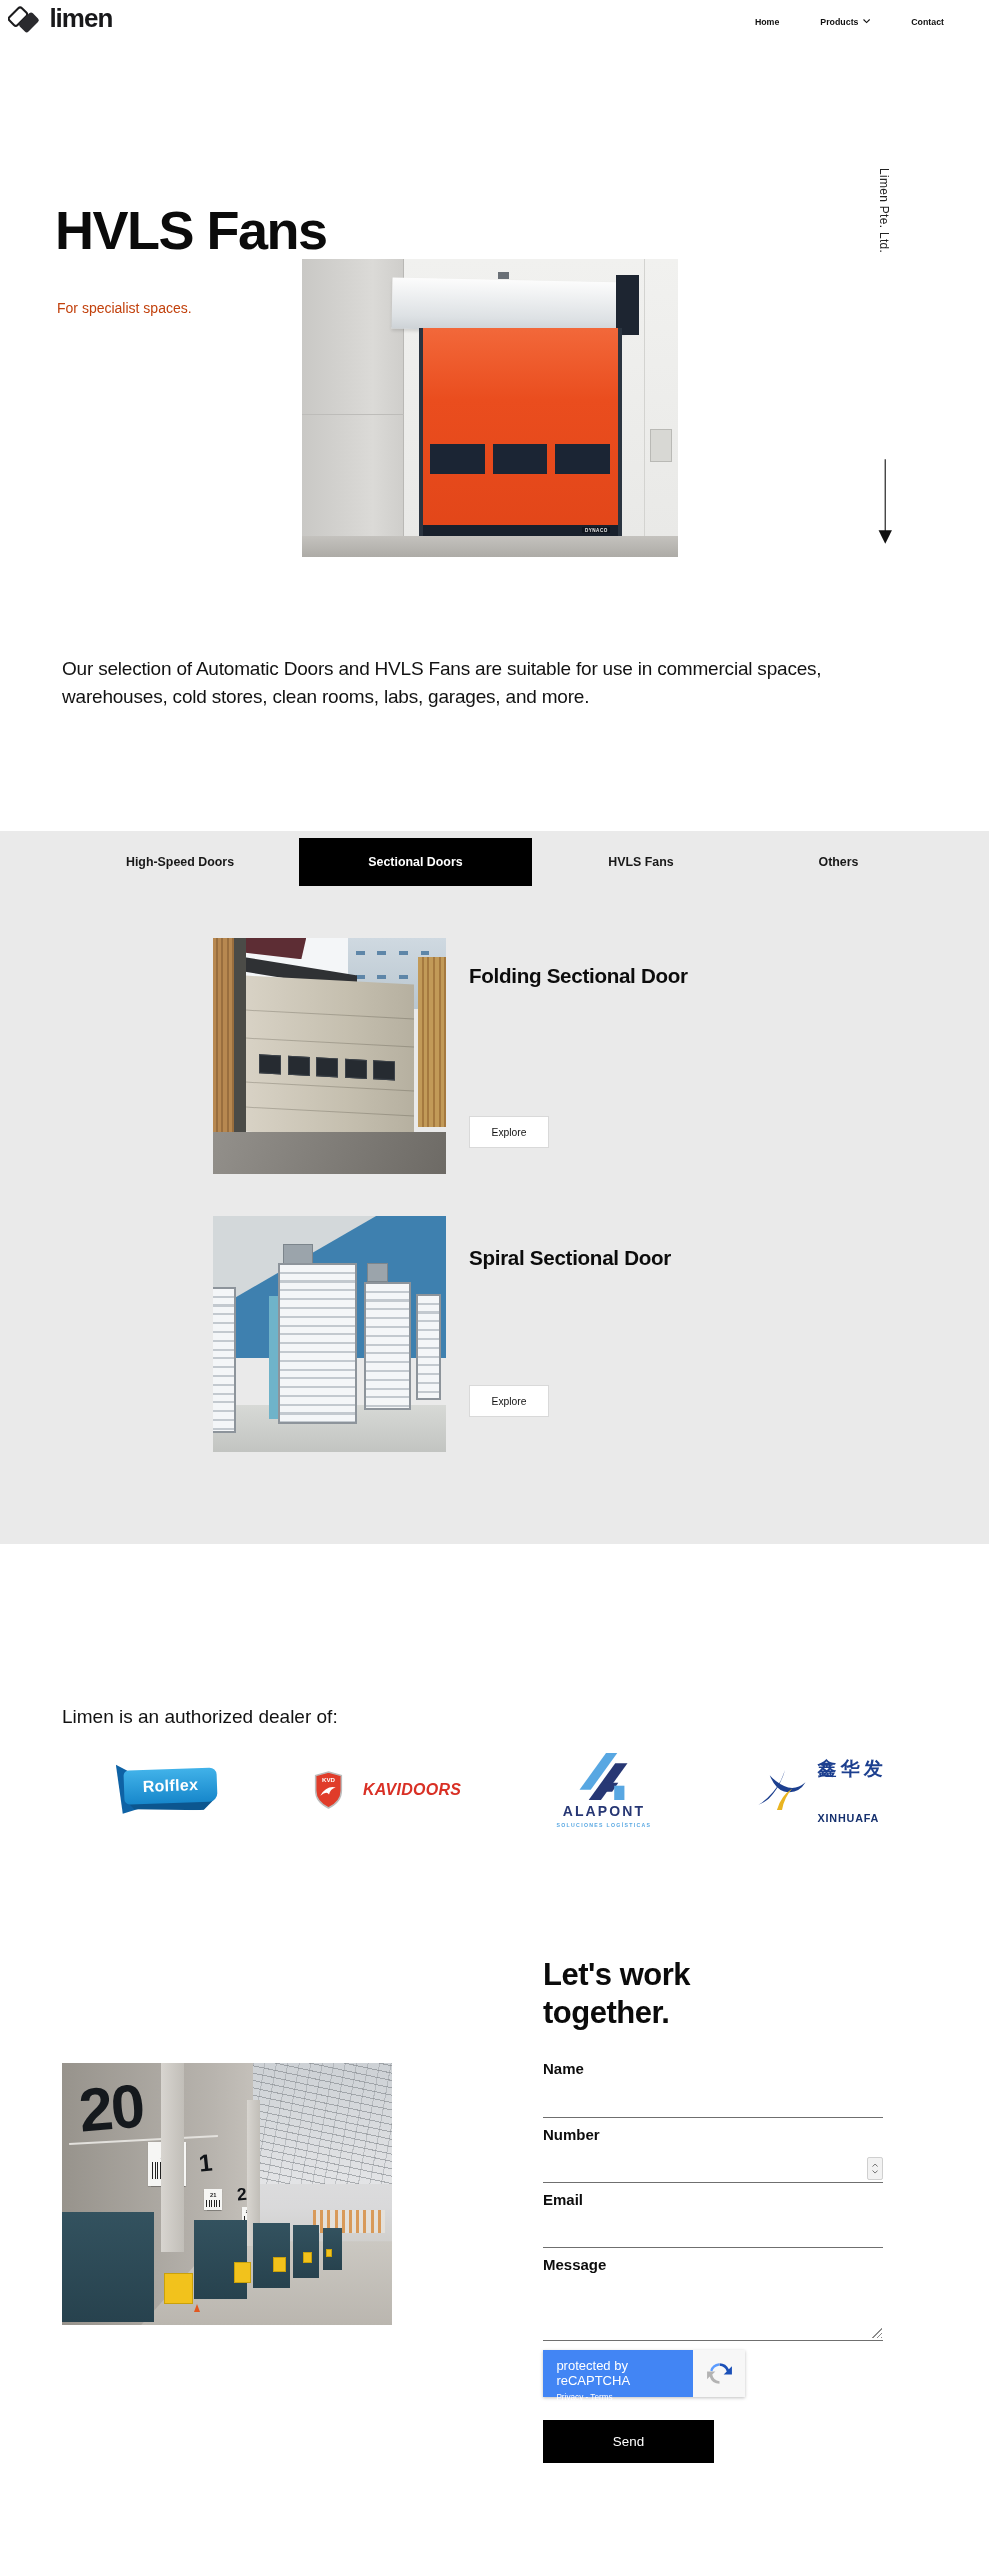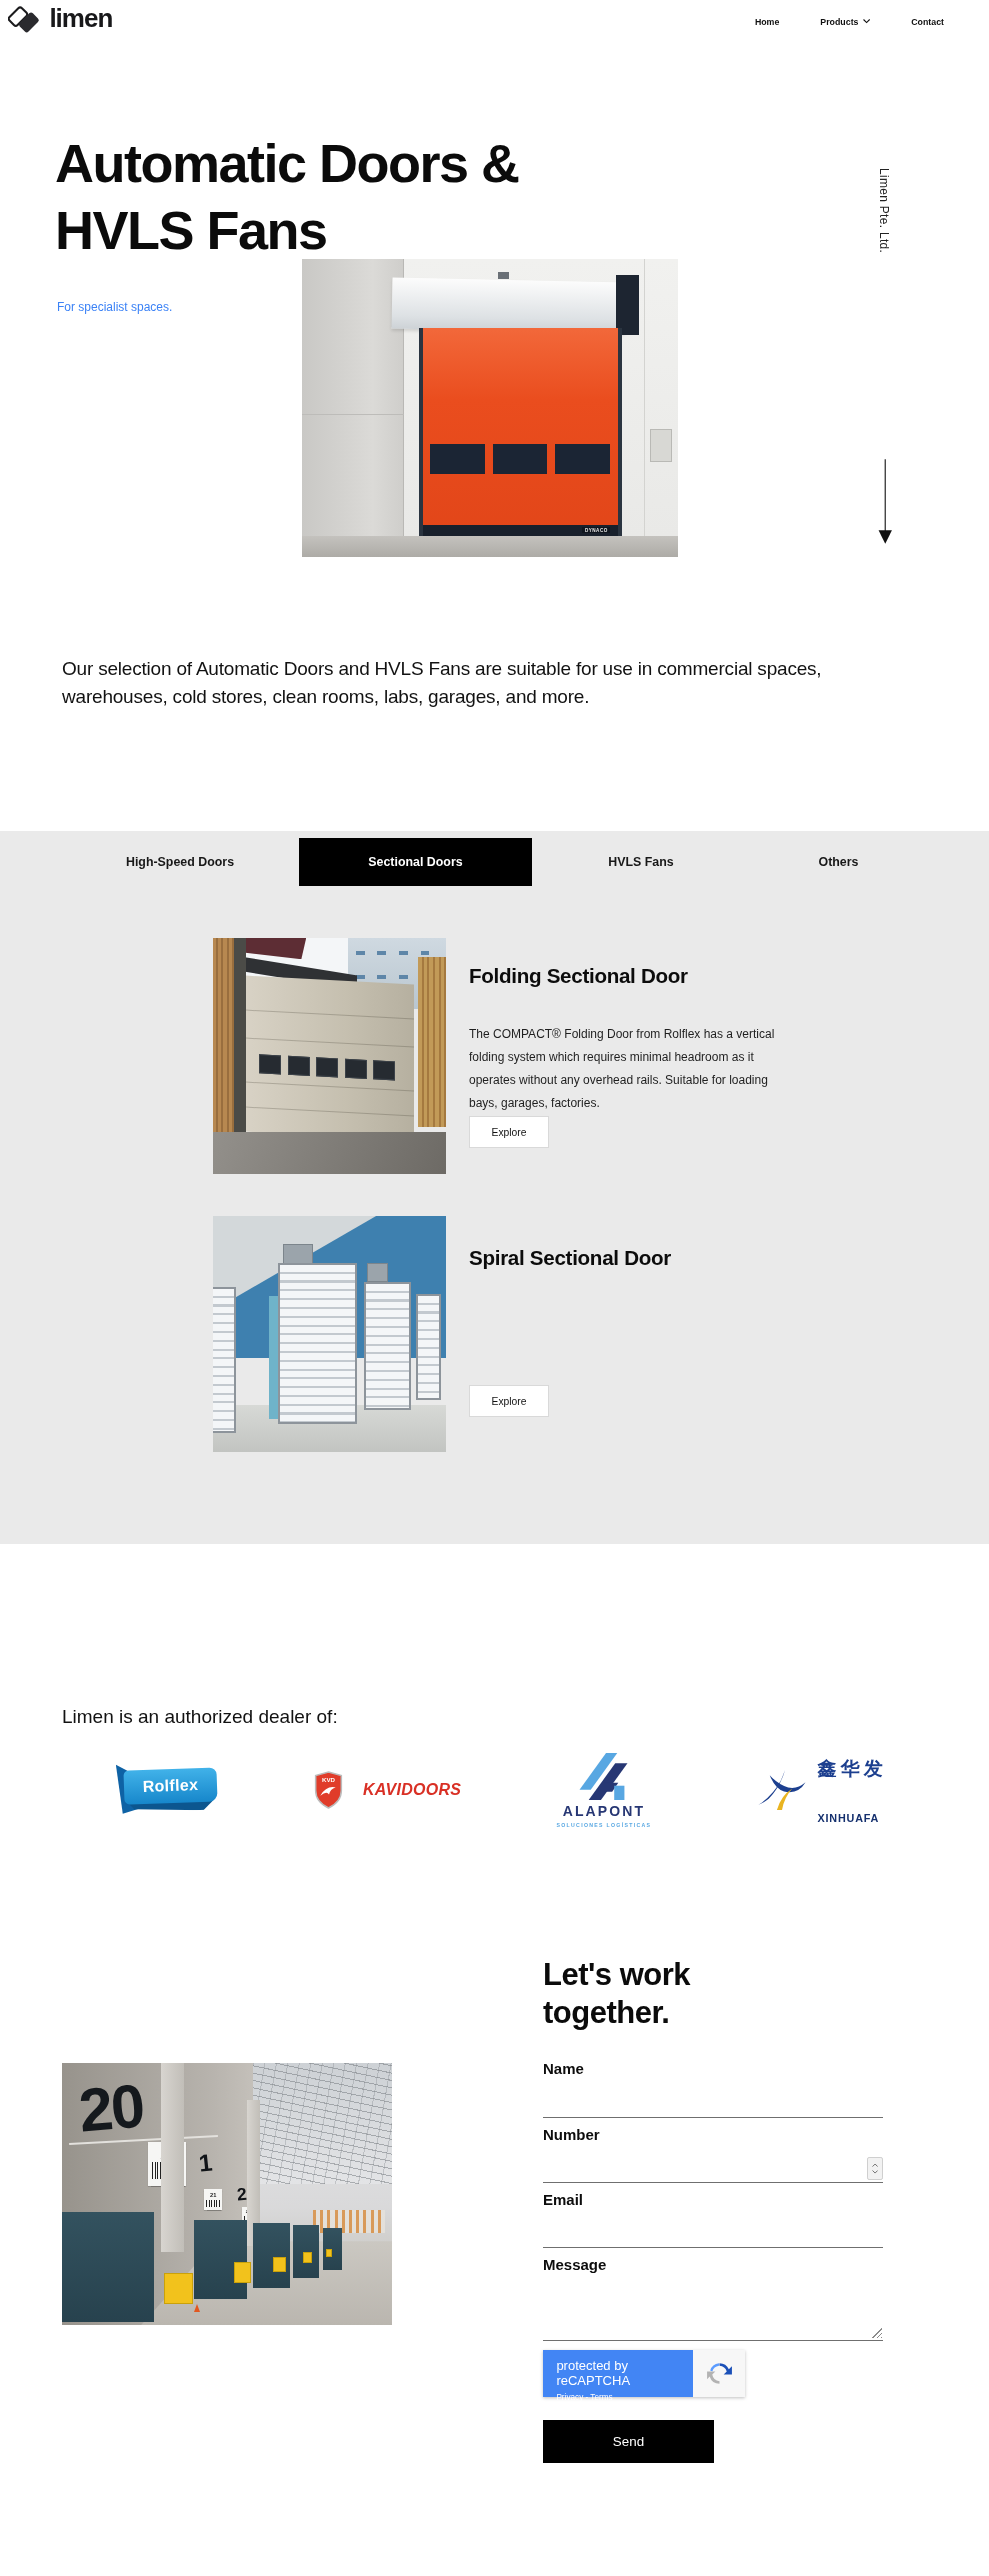--- a/index.html
+++ b/index.html
@@ -9,21 +9,21 @@
 
   
   .header { position:absolute; top:0; left:0; width:989px; height:46px; background:#fff; z-index:9; }
   .logo { position:absolute; left:8.2px; top:3.1px; display:flex; align-items:center; gap:8.2px; cursor:pointer; }
   .logo-word { font-size:26px; font-weight:700; letter-spacing:-1px; color:#18181a; position:relative; top:-1.5px; }
   .main-nav { position:absolute; right:45px; top:16.5px; display:flex; gap:41px; align-items:center; }
   .nav-item { font-size:8.8px; font-weight:700; color:#101010; text-decoration:none; display:flex; align-items:center; gap:4.6px; cursor:pointer; }
 
   
   .hero-title { position:absolute; left:55px; top:130px; font-size:54px; line-height:67px; font-weight:700; letter-spacing:-1.5px; color:#0b0b0b; z-index:3; }
-  .hero-tagline { position:absolute; left:57px; top:300px; font-size:12px; color:#3b82f6; z-index:3; }
+  .hero-tagline { position:absolute; left:57px; top:300px; font-size:14px; color:#c2410c; z-index:3; }
   .side-label { position:absolute; left:877px; top:168px; writing-mode:vertical-rl; font-size:12px; color:#222; letter-spacing:0.3px; }
   .scroll-arrow { position:absolute; left:877px; top:459px; width:16.5px; height:88px; }
 
   .hero-image { position:absolute; left:302px; top:259px; width:376px; height:298px; overflow:hidden; background:#e4e3e1; z-index:2; }
   .hi-leftwall { position:absolute; left:0; top:0; width:27%; height:93%; background:linear-gradient(90deg,#c9c8c5,#dbdad7 70%,#cfcecb); border-right:1.5px solid #b9b8b5; }
   .hi-seam1 { position:absolute; left:0; top:52%; width:27%; height:1px; background:#bdbcb9; }
   .hi-rightwall { position:absolute; left:27%; top:0; width:73%; height:93%; background:linear-gradient(180deg,#f1f1ef,#e9e9e7); }
   .hi-seamv { position:absolute; left:91%; top:0; width:1px; height:93%; background:#d3d3d0; }
   .hi-lintel { position:absolute; left:24%; top:7%; width:62%; height:17%; background:linear-gradient(180deg,#fcfcfc,#dde1e4 75%,#cdd2d6); box-shadow:0 2.1px 3.1px rgba(0,0,0,.12); transform:rotate(1.2deg); }
   .hi-lintel-cap { position:absolute; left:83.5%; top:5.5%; width:6%; height:20%; background:#1d2531; }
@@ -155,21 +155,21 @@
         <span>Products</span>
         <svg width="7.2" height="4.6" viewBox="0 0 14 9">
           <path d="M1 1 L7 7 L13 1" fill="none" stroke="#111" stroke-width="2.2"></path>
         </svg>
       </a>
       <a class="nav-item">Contact</a>
     </nav>
   </header>
 
   <h1 class="hero-title">
-    <span>Automatic Doors &amp;</span><br>
+    <br>
     <span>HVLS Fans</span>
   </h1>
   <div class="hero-tagline">For specialist spaces.</div>
 
   <div class="hero-image">
     <div class="hi-rightwall"></div>
     <div class="hi-leftwall"></div>
     <div class="hi-seam1"></div>
     <div class="hi-seamv"></div>
     <div class="hi-camera"></div>
@@ -227,21 +227,20 @@
         <div class="fd-win" style="left:25%; width:13%;"></div>
         <div class="fd-win" style="left:42%; width:13%;"></div>
         <div class="fd-win" style="left:59%; width:13%;"></div>
         <div class="fd-win" style="left:76%; width:13%;"></div>
       </div>
       <div class="fd-wood-l"></div>
       <div class="fd-frame"></div>
       <div class="fd-floor"></div>
     </div>
     <h2 class="card-title" style="top:133px;">Folding Sectional Door</h2>
-    <p class="card-desc" style="top:192px;">The COMPACT® Folding Door from Rolflex has a vertical folding system which requires minimal headroom as it operates without any overhead rails. Suitable for loading bays, garages, factories.</p>
     <div class="explore-btn" style="top:285px;">Explore</div>
 
     <div class="card-img" style="top:385px;">
       <div class="sd-wall"></div>
       <div class="sd-ceil"></div>
       <div class="sd-beam"></div>
       <div class="sd-floor"></div>
       <div class="sd-door" style="left:-6%; top:30%; width:16%; height:62%;"></div>
       <div class="sd-teal" style="left:24%; top:34%; width:4%; height:52%;"></div>
       <div class="sd-motor" style="left:30%; top:12%; width:13%; height:11%;"></div>

